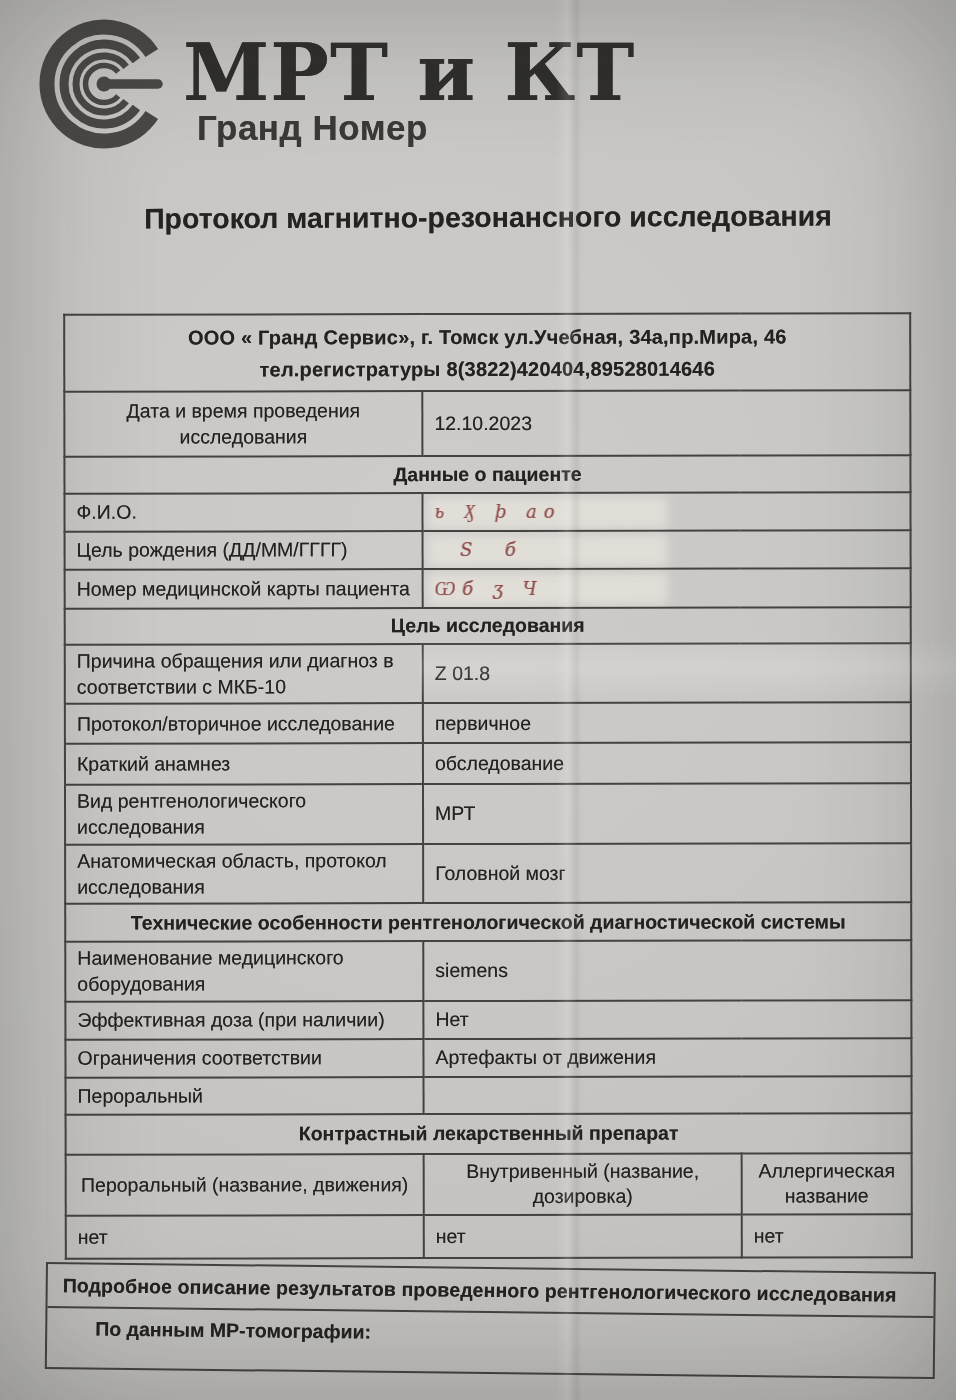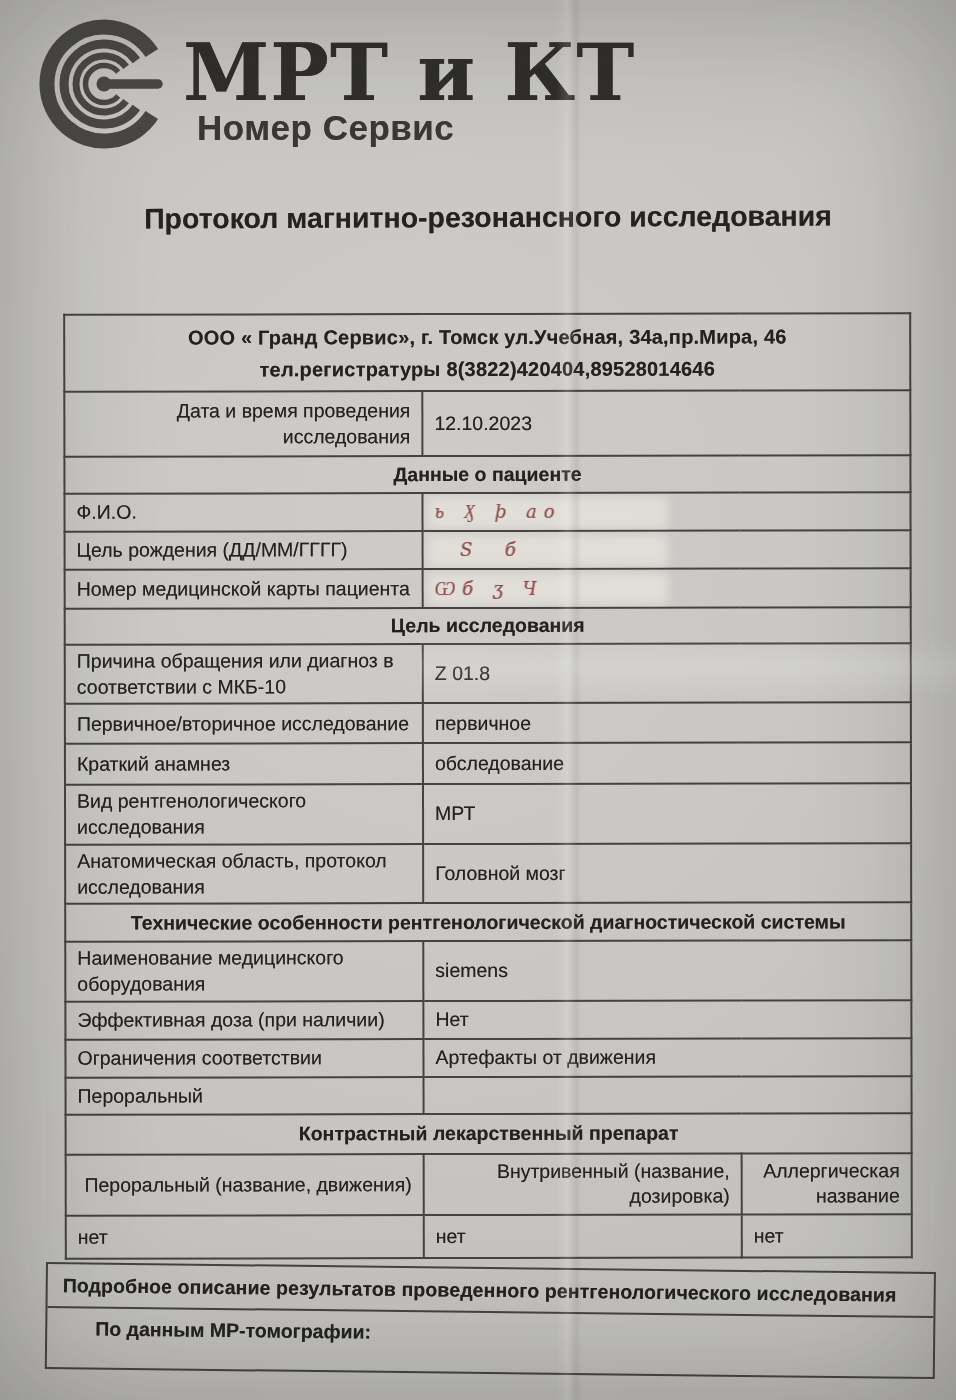--- a/index.html
+++ b/index.html
@@ -44,21 +44,21 @@
     position:absolute;left:64px;top:313px;width:846px;
     border-collapse:collapse;table-layout:fixed;transform:rotate(-.1deg);
   }
   td.cell{
     border:2px solid #45433f;
     padding:3px 11px;
     font-size:19.5px;line-height:1.32;vertical-align:middle;overflow:hidden;
   }
   td.org{font-weight:bold;text-align:center;font-size:20px;line-height:1.6;letter-spacing:.2px;}
   td.section{font-weight:bold;text-align:center;}
-  td.center{text-align:right;}
+  td.center{text-align:center;}
   td.smudged{position:relative;}
   .patch{
     position:absolute;left:4px;top:3px;width:240px;height:32px;
     background:rgba(227,224,217,.9);filter:blur(5px);border-radius:5px;
   }
   .smudge{
     position:relative;display:inline-block;
     font-family:"DejaVu Serif",serif;font-style:italic;
     font-size:18px;letter-spacing:7px;white-space:pre;
     color:#7f1d1d;opacity:.8;filter:blur(.7px);
@@ -83,21 +83,21 @@
   <g stroke="#403f3d" fill="none">
     <path d="M 115.8 35 A 57 57 0 1 0 115.8 97" stroke-width="15"></path>
     <path d="M 100.4 42.5 A 40 40 0 1 0 100.4 89.5" stroke-width="9"></path>
     <path d="M 90.1 48.8 A 28 28 0 1 0 90.1 83.2" stroke-width="7"></path>
     <path d="M 82.2 54.1 A 18.5 18.5 0 1 0 82.2 77.9" stroke-width="5.5"></path>
     <line x1="74" y1="66" x2="122" y2="66" stroke-width="9.5" stroke-linecap="round"></line>
   </g>
   <circle cx="68" cy="66" r="7.5" fill="#403f3d"></circle>
 </svg>
 <div class="brand-name ink">МРТ и КТ</div>
-<div class="brand-sub ink">Номер Сервис</div>
+<div class="brand-sub ink">Гранд Номер</div>
 
 <div class="doc-title ink">Протокол магнитно-резонансного исследования</div>
 
 <table class="report ink">
   <colgroup>
     <col style="width:358px">
       <col style="width:318px">
       <col style="width:170px">
   </colgroup>
   <tbody id="report-rows">
@@ -127,21 +127,21 @@
         <td class="cell val smudged" colspan="2"><span class="patch"></span><span class="smudge">Ѡб ӡ Ч</span></td>
       </tr>
       <tr style="height: 36px;">
         <td class="cell section" colspan="3">Цель исследования</td>
       </tr>
       <tr style="height: 57px;">
         <td class="cell label">Причина обращения или диагноз в соответствии с МКБ-10</td>
         <td class="cell val" colspan="2">Z 01.8</td>
       </tr>
       <tr style="height: 40px;">
-        <td class="cell label">Первичное/вторичное исследование</td>
+        <td class="cell label">Протокол/вторичное исследование</td>
         <td class="cell val" colspan="2">первичное</td>
       </tr>
       <tr style="height: 41px;">
         <td class="cell label">Краткий анамнез</td>
         <td class="cell val" colspan="2">обследование</td>
       </tr>
       <tr style="height: 59px;">
         <td class="cell label">Вид рентгенологического исследования</td>
         <td class="cell val" colspan="2">МРТ</td>
       </tr>

